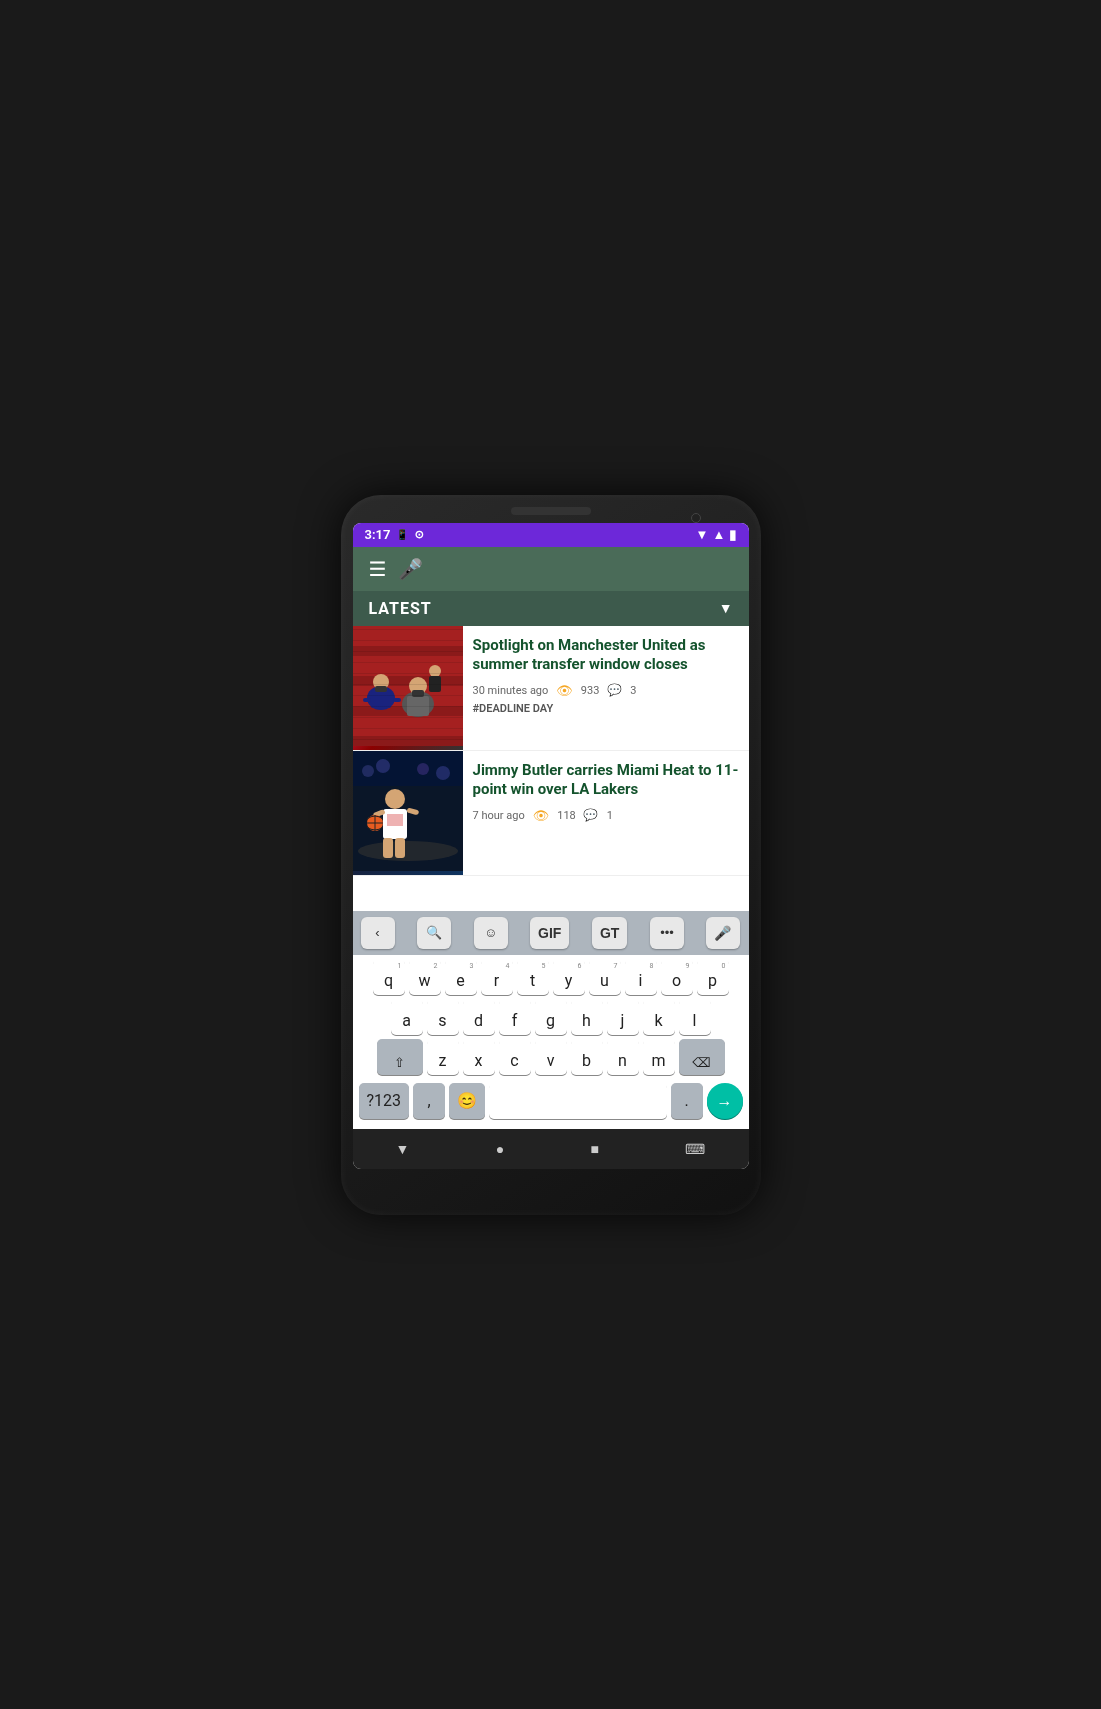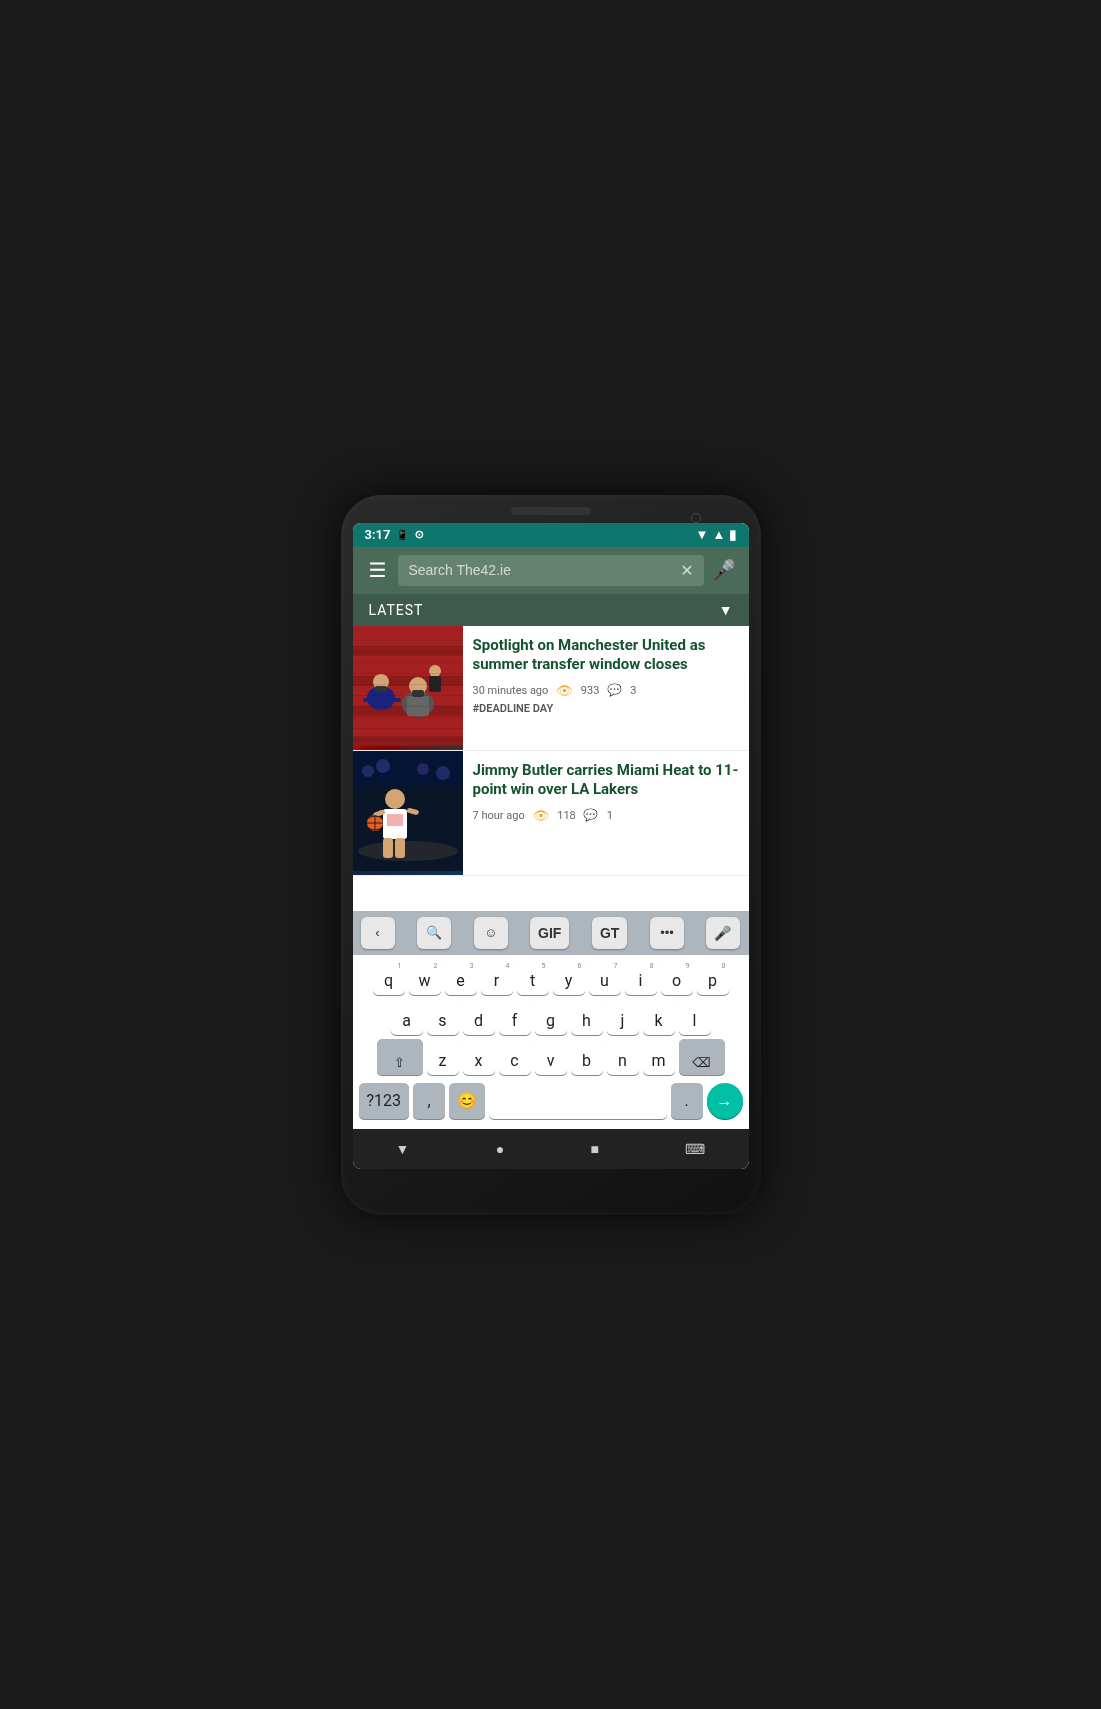--- a/index.html
+++ b/index.html
@@ -46,21 +46,21 @@
       height: calc(100% - 50px);
       background: #fff;
       border-radius: 8px;
       overflow: hidden;
       display: flex;
       flex-direction: column;
     }
 
     
     .status-bar {
-      background: #0f766e;
+      background: #6d28d9;
       color: white;
       display: flex;
       align-items: center;
       justify-content: space-between;
       padding: 4px 12px;
       font-size: 13px;
       font-weight: 600;
       min-height: 24px;
     }
 
@@ -130,22 +130,22 @@
     .tab-bar {
       background: #3d5a4c;
       display: flex;
       align-items: center;
       justify-content: space-between;
       padding: 8px 16px;
     }
 
     .tab-label {
       color: white;
-      font-size: 14px;
-      font-weight: 400;
+      font-size: 16px;
+      font-weight: 700;
       letter-spacing: 1px;
       text-align: center;
     }
 
     .dropdown-arrow {
       color: white;
       font-size: 14px;
     }
 
     
@@ -469,24 +469,20 @@
       </div>
       <div class="status-right">
         <span>▼</span>
         <span>▲</span>
         <span>▮</span>
       </div>
     </div>
 
     <div class="search-bar">
       <div class="hamburger-icon">☰</div>
-      <div class="search-input-container">
-        <input class="search-input" type="text" placeholder="Search The42.ie" style="">
-        <span class="clear-icon">✕</span>
-      </div>
       <span class="mic-icon-search">🎤</span>
     </div>
 
     <div class="tab-bar">
       <span class="tab-label">LATEST</span>
       <span class="dropdown-arrow">▼</span>
     </div>
 
     <div class="news-list">
 

